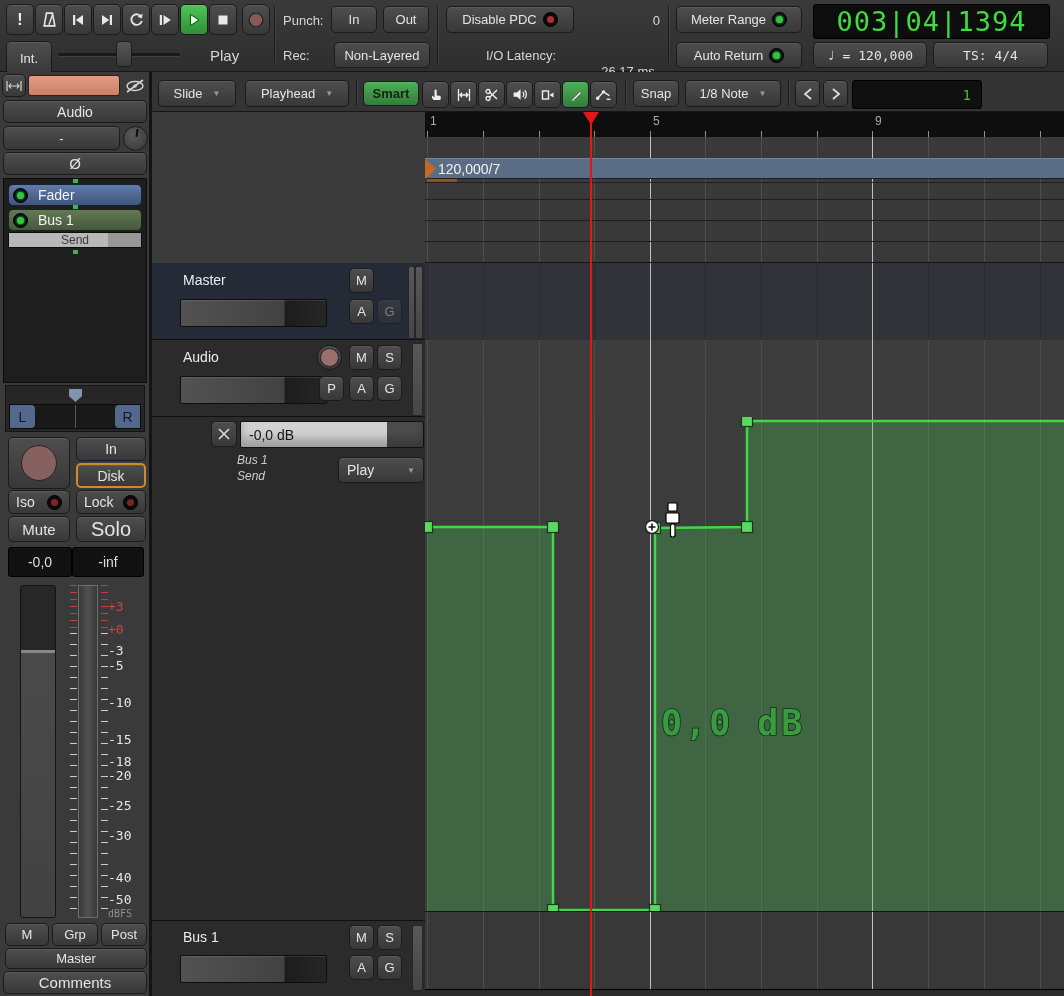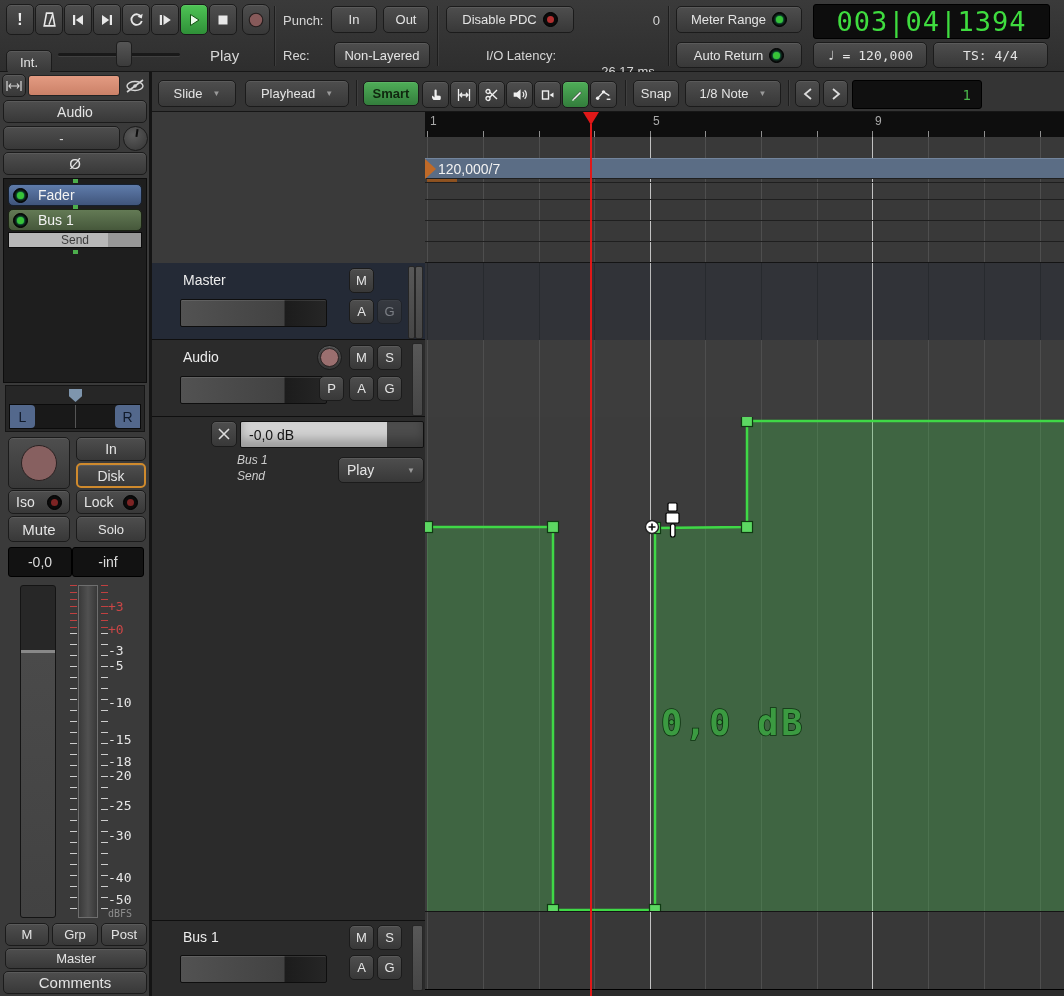--- a/index.html
+++ b/index.html
@@ -120,21 +120,21 @@
     <div class="vsep" style="left:668px;top:6px;height:60px;"></div>
 
     <div class="btn" style="left:676px;top:6px;width:126px;height:27px;">
       <span>Meter Range</span>
       <span class="led green">
           <i></i>
         </span>
     </div>
     <div class="clock" style="left:813px;top:4px;width:235px;height:33px;font-size:27px;letter-spacing:1px;">003|04|1394</div>
 
-    <div class="btn" style="left:6px;top:50px;width:46px;height:24px;">Int.</div>
+    <div class="btn" style="left:6px;top:41px;width:46px;height:34px;">Int.</div>
     <div class="abs" style="left:58px;top:41px;width:122px;height:27px;">
       <div class="abs" style="left:0;top:12px;width:122px;height:3px;background:#191919;border-radius:2px;box-shadow:0 1px 0 rgba(255,255,255,.08);"></div>
       <div class="abs" style="left:58px;top:0;width:16px;height:26px;background:linear-gradient(#565656,#3b3b3b);border:1px solid #1d1d1d;border-radius:4px;"></div>
     </div>
     <div class="lbl" style="left:210px;top:47px;font-size:15px;">Play</div>
     <div class="lbl" style="left:283px;top:48px;">Rec:</div>
     <div class="btn" style="left:334px;top:42px;width:96px;height:26px;">Non-Layered</div>
     <div class="lbl" style="left:448px;top:48px;width:108px;text-align:right;">I/O Latency:</div>
     <div class="lbl" style="left:592px;top:64px;width:72px;text-align:center;">26,17 ms</div>
     <div class="btn" style="left:676px;top:42px;width:126px;height:26px;">
@@ -294,21 +294,21 @@
           <i></i>
         </span>
     </div>
     <div class="btn" style="left:76px;top:418px;width:70px;height:24px;justify-content:space-between;padding:0 7px;">
       <span style="font-size:14px;">Lock</span>
       <span class="led darkred">
           <i></i>
         </span>
     </div>
     <div class="btn" style="left:8px;top:444px;width:62px;height:26px;font-size:15px;">Mute</div>
-    <div class="btn" style="left:76px;top:444px;width:70px;height:26px;font-size:13px;">Solo</div>
+    <div class="btn" style="left:76px;top:444px;width:70px;height:26px;font-size:20px;">Solo</div>
     <div class="mini-display" style="left:8px;top:475px;width:62px;height:28px;">-0,0</div>
     <div class="mini-display" style="left:72px;top:475px;width:70px;height:28px;">-inf</div>
 
     <div class="abs" style="left:20px;top:513px;width:36px;height:333px;border:1px solid #141414;border-radius:3px;
                 background:linear-gradient(#272727 0 64px,#888 64px 67px,#4a4a4a 67px,#424242 100%);"></div>
     <div class="tickcol" style="left:70px;top:513px;height:333px;">
       <div class="abs" style="left:0;top:0;width:7px;height:48px;background:repeating-linear-gradient(to bottom,#c04040 0 1px,transparent 1px 7px);"></div>
       <div class="abs" style="left:0;top:48px;width:7px;height:285px;background:repeating-linear-gradient(to bottom,#cdcdcd 0 1px,transparent 1px 11px);"></div>
     </div>
     <div class="abs" style="left:78px;top:513px;width:20px;height:333px;border:1px solid #6e6e6e;background:linear-gradient(to right,#3a3a3a,#515151 50%,#383838);"></div>

